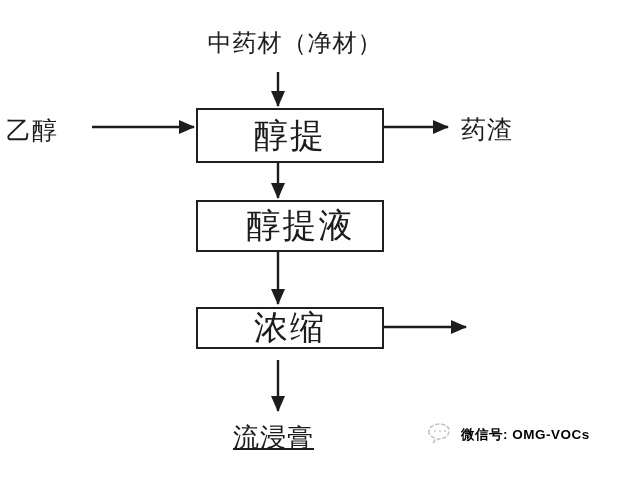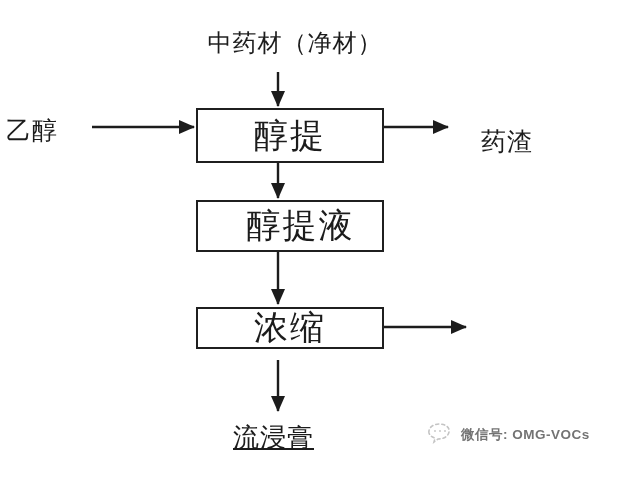--- a/index.html
+++ b/index.html
@@ -42,32 +42,32 @@
 
   .flow-label {
     position: absolute;
     font-size: 25px;
     letter-spacing: 1px;
     white-space: nowrap;
     text-align: center;
   }
   .lbl-title        { left: 160px; top: 27px; width: 270px; text-align: center; font-size: 24px; }
   .lbl-ethanol      { left: 6px;   top: 114px; }
-  .lbl-residue      { left: 481px; top: 113px; margin-top: 12px; }
+  .lbl-residue      { left: 461px; top: 113px; }
   .lbl-dilute       { left: 483px; top: 321px; }
   .lbl-extract      { left: 233px; top: 420px; font-size: 26px; text-decoration: underline; }
 
   .watermark {
     position: absolute;
     left: 424px;
     top: 419px;
     display: flex;
     align-items: center;
     gap: 7px;
-    color: #737373;
+    color: #000000;
   }
   .watermark .wm-text {
     font-family: "Liberation Sans", "DejaVu Sans", sans-serif;
     font-size: 13.5px;
     font-weight: bold;
     letter-spacing: 0.5px;
     white-space: nowrap;
   }
 </style>
 </head>

